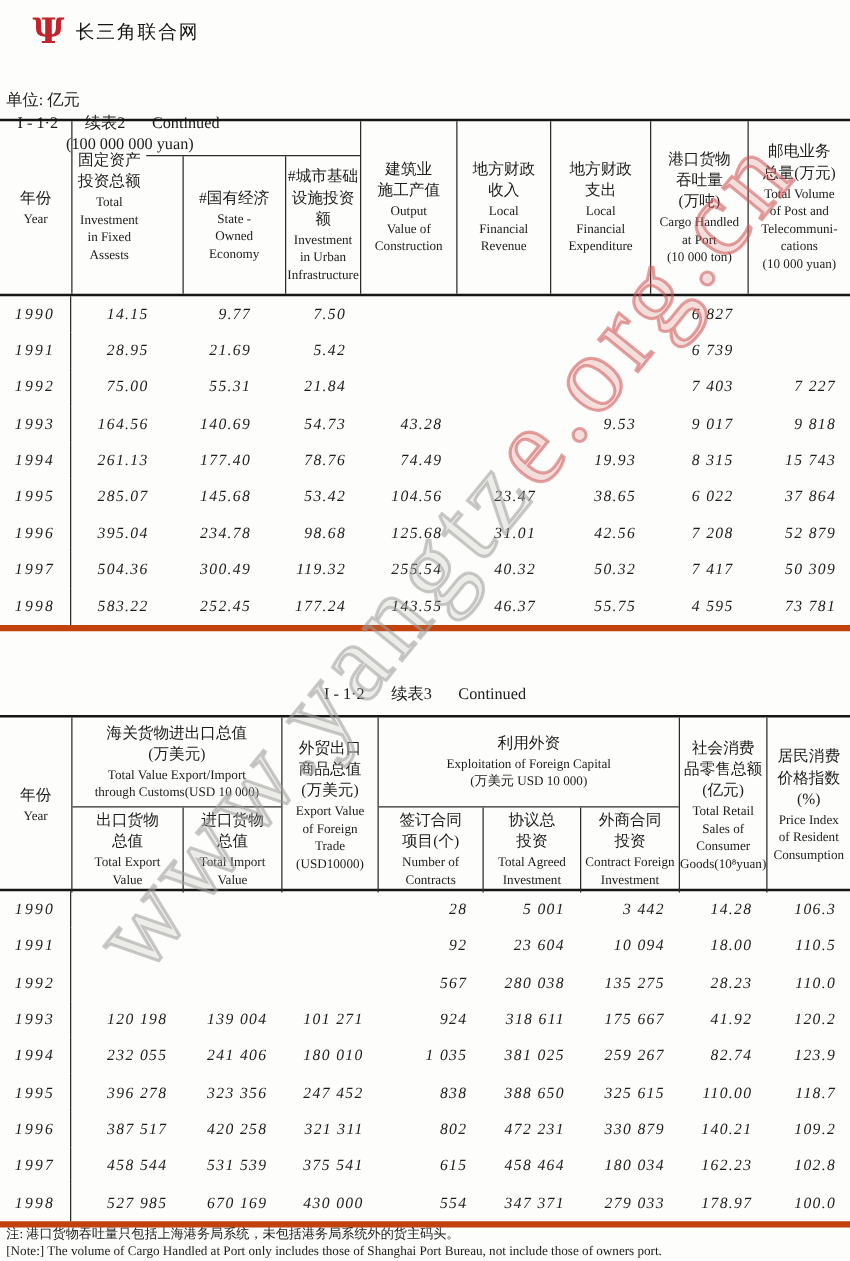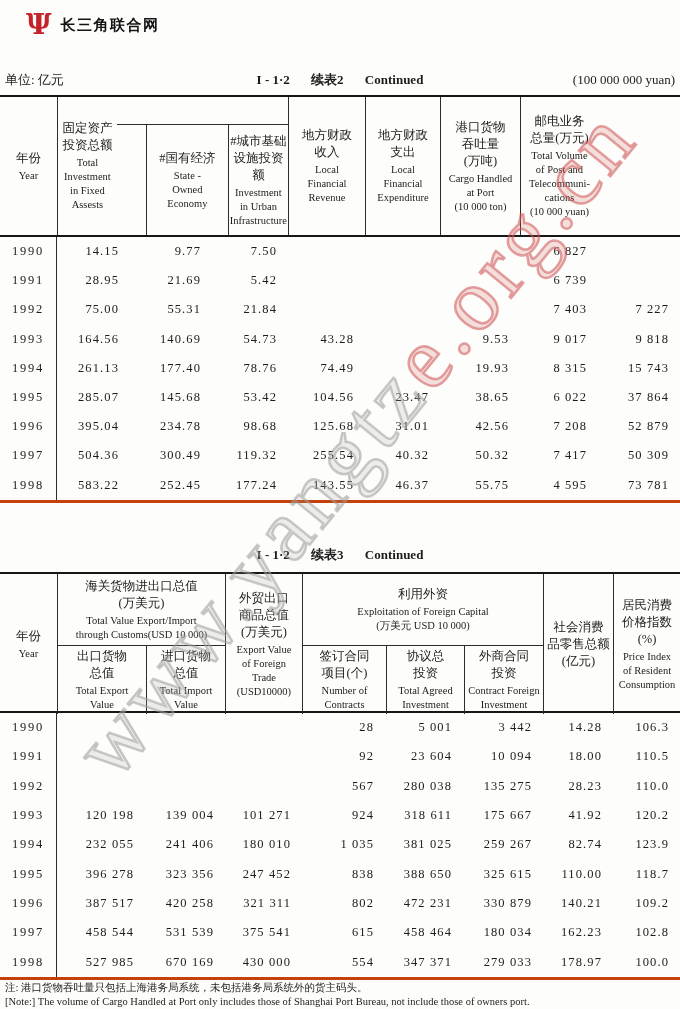--- a/index.html
+++ b/index.html
@@ -5,28 +5,28 @@
   * { margin:0; padding:0; box-sizing:border-box; }
   html,body { background:#e9e7e2; }
   .page {
     position:relative; width:680px; height:1009px; margin:0 auto;
     background:#fdfdfb; color:#1c1c1c; overflow:hidden;
     font-family:"Liberation Serif","DejaVu Serif",serif;
   }
   
   .site-header { position:absolute; top:11px; left:26px; display:flex; align-items:center; gap:9px; }
   .logo-glyph { color:#c5232b; font-size:28px; font-weight:bold; line-height:1; font-family:"DejaVu Serif",serif; }
-  .site-name { font-family:"Liberation Sans","DejaVu Sans",sans-serif; font-size:15px; font-weight:bold; color:#141414; letter-spacing:1.5px; }
+  .site-name { font-family:"Liberation Sans","DejaVu Sans",sans-serif; font-size:15px; font-weight:normal; color:#141414; letter-spacing:1.5px; }
 
   
   .caption-row { position:absolute; left:5px; right:5px; display:flex; align-items:baseline; font-size:13px; }
-  .cap1 { top:71px; }
+  .cap1 { top:71px;flex-direction:column; }
   .cap2 { top:546px; justify-content:center; }
   .cap-left { width:150px; text-align:left; }
-  .cap-center { flex:1; text-align:center;font-weight:bold; }
+  .cap-center { flex:1; text-align:center; }
   .cap-center span { margin:0 9px; }
   .cap-right { width:150px; text-align:right; }
 
   
   .table { position:absolute; left:0; width:680px; }
   .t1 { top:95px; }
   .t2 { top:572px; }
   .thead { display:grid; border-top:2px solid #161616; border-bottom:2px solid #161616; }
   .t1 .thead { grid-template-columns:57px 231px 77px 75px 80px 78px 82px; height:142px; }
   .t2 .thead { grid-template-columns:57px 168px 77px 241px 70px 67px; height:141px; }
@@ -44,21 +44,21 @@
   .gw1 { width:82px;margin-left:29px; } .g-row > .hcell:last-child { flex:1; }
   
   .vgroup { display:flex; flex-direction:column; }
   .vg-title { height:72px; display:flex; flex-direction:column; align-items:center; justify-content:center; text-align:center; border-bottom:1px solid #2c2c2c; }
   .vg-row { flex:1; display:flex; }
   .vg-row > .hcell + .hcell { border-left:1px solid #2c2c2c; }
   .vw1 { width:88px; } .vw2 { width:83px; } .vw3 { width:78px; }
   .vg-row > .hcell:last-child { flex:1; }
 
   
-  .tbody { border-bottom:3px solid #c2410c; }
+  .tbody { border-bottom:5px solid #c2410c;font-style:italic; }
   .t1 .trow { grid-template-columns:57px 73px 82px 76px 77px 75px 80px 78px 82px; height:29.2px; }
   .t2 .trow { grid-template-columns:57px 88px 80px 77px 83px 78px 80px 70px 67px; height:29.3px; }
   .trow { display:grid; align-items:center; }
   .tcell { font-size:12.5px; letter-spacing:1.1px; text-align:right; padding-right:11px; white-space:nowrap; }
   .tcell.year { text-align:center; padding-right:0; height:100%; display:flex; align-items:center; justify-content:center; border-right:1px solid #2c2c2c; letter-spacing:1.8px; }
 
   
   .notes { position:absolute; left:5px; right:4px; top:981px; font-size:10.5px; line-height:13.5px; }
 
   
@@ -119,20 +119,27 @@
               <span class="cn">#城市基础
 设施投资额</span>
               <span class="en">Investment
 in Urban
 Infrastructure</span>
             </div>
           </div>
         </div>
       </div>
       <div class="hcell">
+        <span class="cn">建筑业
+施工产值</span>
+        <span class="en">Output
+Value of
+Construction</span>
+      </div>
+      <div class="hcell">
         <span class="cn">地方财政
 收入</span>
         <span class="en">Local
 Financial
 Revenue</span>
       </div>
       <div class="hcell">
         <span class="cn">地方财政
 支出</span>
         <span class="en">Local
@@ -329,20 +336,24 @@
 投资</span>
             <span class="en">Contract Foreign
 Investment</span>
           </div>
         </div>
       </div>
       <div class="hcell">
         <span class="cn">社会消费
 品零售总额
 (亿元)</span>
+        <span class="en">Total Retail
+Sales of
+Consumer
+Goods(10⁸yuan)</span>
       </div>
       <div class="hcell">
         <span class="cn">居民消费
 价格指数
 (%)</span>
         <span class="en">Price Index
 of Resident
 Consumption</span>
       </div>
     </div>

